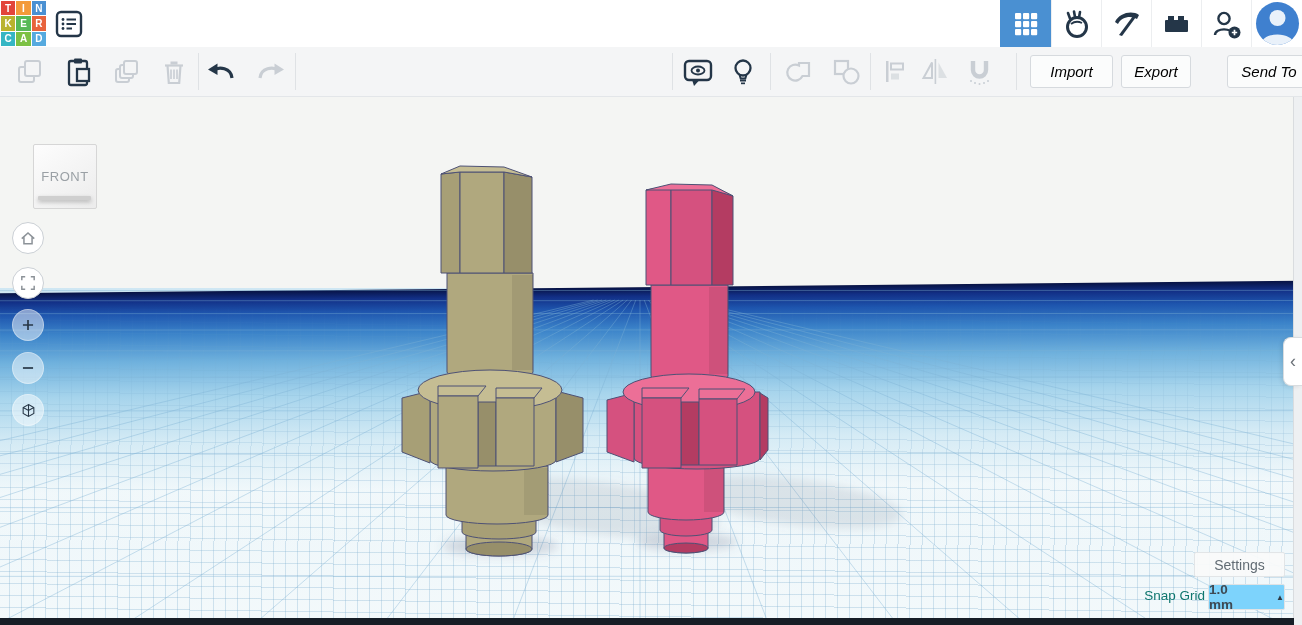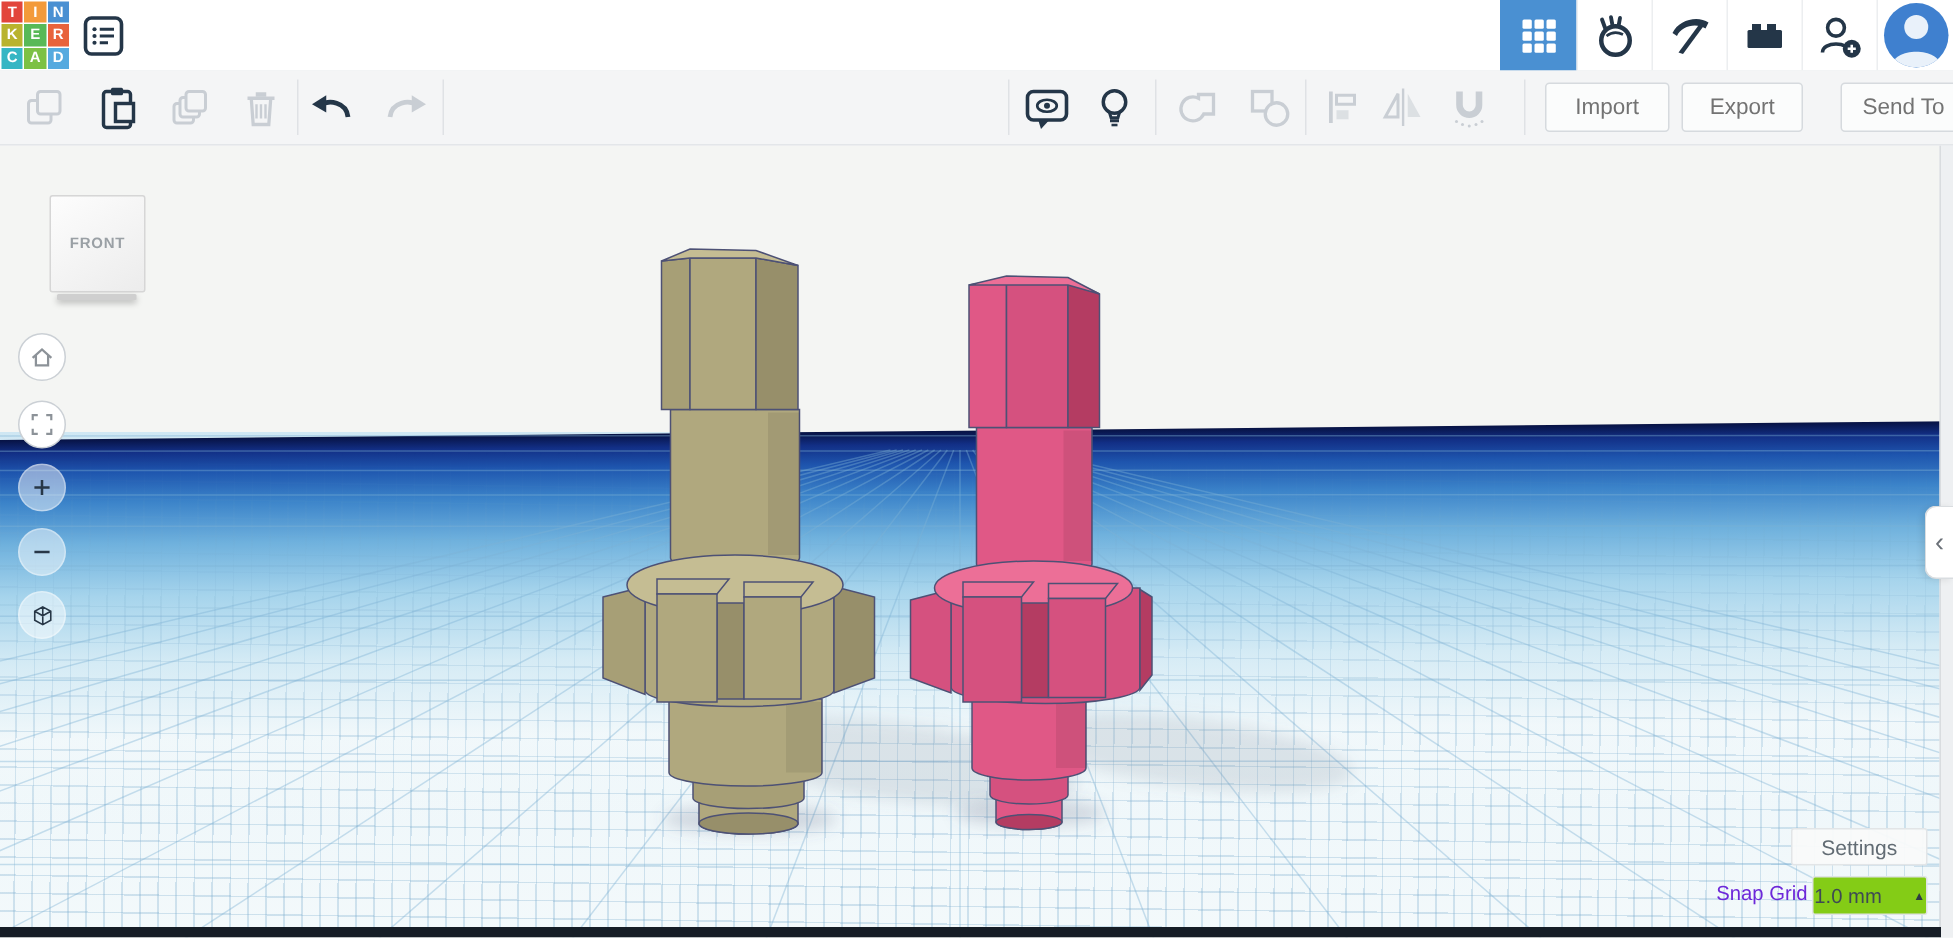--- a/index.html
+++ b/index.html
@@ -22,22 +22,22 @@
   .htile.active{background:var(--accent-blue);border-left:none;}
   .avatar{width:43px;height:43px;border-radius:50%;background:#3f80cf;overflow:hidden;}
 
   
   .toolbar{position:absolute;left:0;top:47px;width:1302px;height:49px;background:#f4f5f6;
            border-bottom:1px solid #e3e6e9;z-index:30;}
   .tbtn{position:absolute;top:7px;width:44px;height:35px;display:flex;align-items:center;
         justify-content:center;cursor:pointer;}
   .tsep{position:absolute;top:6px;width:1px;height:37px;background:#dfe2e5;}
   .tb-button{position:absolute;top:8px;height:33px;background:#fbfcfc;border:1px solid #d6dade;
-             border-radius:3px;color:#737373;font-size:15px;display:flex;align-items:center;
-             justify-content:center;box-sizing:border-box;cursor:pointer;}
+             border-radius:3px;color:#000000;font-size:15px;display:flex;align-items:center;
+             justify-content:center;box-sizing:border-box;cursor:pointer;font-style:italic;}
   .ic-dark{color:#243648;}
   .ic-gray{color:#c9ced4;}
 
   
   .scene{position:absolute;left:0;top:96px;width:1302px;height:529px;background:#f4f5f3;z-index:1;}
   .floor-base{position:absolute;left:0;top:192px;width:1302px;height:337px;
               background:linear-gradient(to bottom,#cfe7f3 0,#e9f4f9 90px,#f3f9fb 100%);}
   .floor-band{position:absolute;left:-40px;top:191px;width:1390px;height:330px;
               transform:rotate(-0.55deg);
               background:linear-gradient(to bottom,var(--horizon-deep) 0,#122f86 9px,#1e55ae 22px,
@@ -46,23 +46,23 @@
   .minor-grid{position:absolute;left:0;top:205px;width:1302px;height:324px;
               background:
                 repeating-linear-gradient(90.6deg,rgba(120,170,205,0.30) 0 1px,transparent 1px 12px),
                 repeating-linear-gradient(180.8deg,rgba(120,170,205,0.30) 0 1px,transparent 1px 12px);
               -webkit-mask-image:linear-gradient(to bottom,transparent 0,rgba(0,0,0,.35) 70px,rgba(0,0,0,.85) 180px,#000 280px);
               mask-image:linear-gradient(to bottom,transparent 0,rgba(0,0,0,.35) 70px,rgba(0,0,0,.85) 180px,#000 280px);}
   svg.overlay{position:absolute;left:0;top:-96px;width:1302px;height:625px;}
   .bottom-band{position:absolute;left:0;bottom:0;width:1294px;height:7px;background:#161d26;z-index:5;}
 
   
-  .viewcube{position:absolute;left:33px;top:34px;width:62px;height:63px;border-radius:2px;
+  .viewcube{position:absolute;left:33px;top:48px;width:62px;height:63px;border-radius:2px;
             background:linear-gradient(145deg,#fdfdfd,#ececec);border:1px solid #d6d6d6;
-            display:flex;align-items:center;justify-content:center;font-size:10px;font-weight:bold;
+            display:flex;align-items:center;justify-content:center;font-size:13px;font-weight:normal;
             letter-spacing:0.5px;color:#9aa0a5;cursor:pointer;z-index:6;}
   .viewcube-base{position:absolute;left:38px;top:100px;width:53px;height:4px;background:#cfcfcf;
                  border-radius:1px;box-shadow:0 2px 4px rgba(0,0,0,0.25);z-index:6;}
 
   
   .navcirc{position:absolute;left:12px;width:32px;height:32px;border-radius:50%;display:flex;
            align-items:center;justify-content:center;box-sizing:border-box;cursor:pointer;z-index:6;}
   .navcirc.on-white{background:#ffffff;border:1px solid #cbd0d5;color:#8c9298;}
   .navcirc.on-blue{background:rgba(255,255,255,0.48);border:1px solid rgba(255,255,255,0.35);color:#273747;}
 
@@ -72,24 +72,24 @@
   .panel-toggle{position:absolute;right:0;top:241px;width:18px;height:47px;background:#ffffff;
                 border:1px solid #d9dde0;border-right:none;border-radius:8px 0 0 8px;
                 box-shadow:-2px 1px 4px rgba(0,0,0,0.08);display:flex;align-items:center;
                 justify-content:center;color:#6b7178;font-size:18px;cursor:pointer;z-index:7;}
 
   
   .settings-btn{position:absolute;right:17px;top:456px;width:89px;height:23px;
                 background:rgba(249,250,250,0.95);border:1px solid #e2e5e7;border-radius:2px;
                 display:flex;align-items:center;justify-content:center;font-size:14px;color:#626c74;
                 cursor:pointer;z-index:6;}
-  .snapgrid-label{position:absolute;right:97px;top:492px;font-size:13.5px;color:#6d28d9;z-index:6;}
-  .snapgrid-value{position:absolute;right:17px;top:488px;width:75px;height:24px;background:#84cc16;
+  .snapgrid-label{position:absolute;right:97px;top:492px;font-size:13.5px;color:#0f766e;z-index:6;}
+  .snapgrid-value{position:absolute;right:17px;top:488px;width:75px;height:24px;background:#7dd3fc;
                   border:1px solid #e0e3e5;border-radius:2px;display:flex;align-items:center;
-                  justify-content:center;gap:21px;font-size:13.5px;color:#3e4a54;cursor:pointer;z-index:6;}
+                  justify-content:center;gap:21px;font-size:13.5px;color:#3e4a54;cursor:pointer;z-index:6;font-weight:bold;}
   .snapgrid-value .caret{font-size:8px;color:#2e3a44;}
 </style>
 </head>
 <body>
 
 <div class="header">
   <div class="logo" id="logo">
       <span class="lt" style="background: rgb(226, 69, 59);">T</span>
       <span class="lt" style="background: rgb(243, 154, 58);">I</span>
       <span class="lt" style="background: rgb(74, 144, 210);">N</span>
@@ -259,21 +259,21 @@
           <circle cx="12" cy="28" r="1"></circle>
           <circle cx="16.5" cy="29" r="1"></circle>
         <circle cx="21" cy="28" r="1"></circle>
           <circle cx="25" cy="26" r="1"></circle>
       </g>
     </svg>
   </div>
   <div class="tsep" style="left:1016px;"></div>
 
   <div class="tb-button" style="left:1030px;width:83px;">Import</div>
-  <div class="tb-button" style="left:1121px;width:81px;">Export</div>
+  <div class="tb-button" style="left:1121px;width:70px;">Export</div>
   <div class="tb-button" style="left:1207px;width:84px;margin-left:20px;">Send To</div>
 </div>
 
 <div class="scene">
   <div class="floor-base"></div>
   <div class="floor-band"></div>
   <div class="minor-grid"></div>
 
   <svg class="overlay" viewBox="0 0 1302 625">
     <g id="glines" stroke="rgba(125,178,212,0.5)" stroke-width="1">

